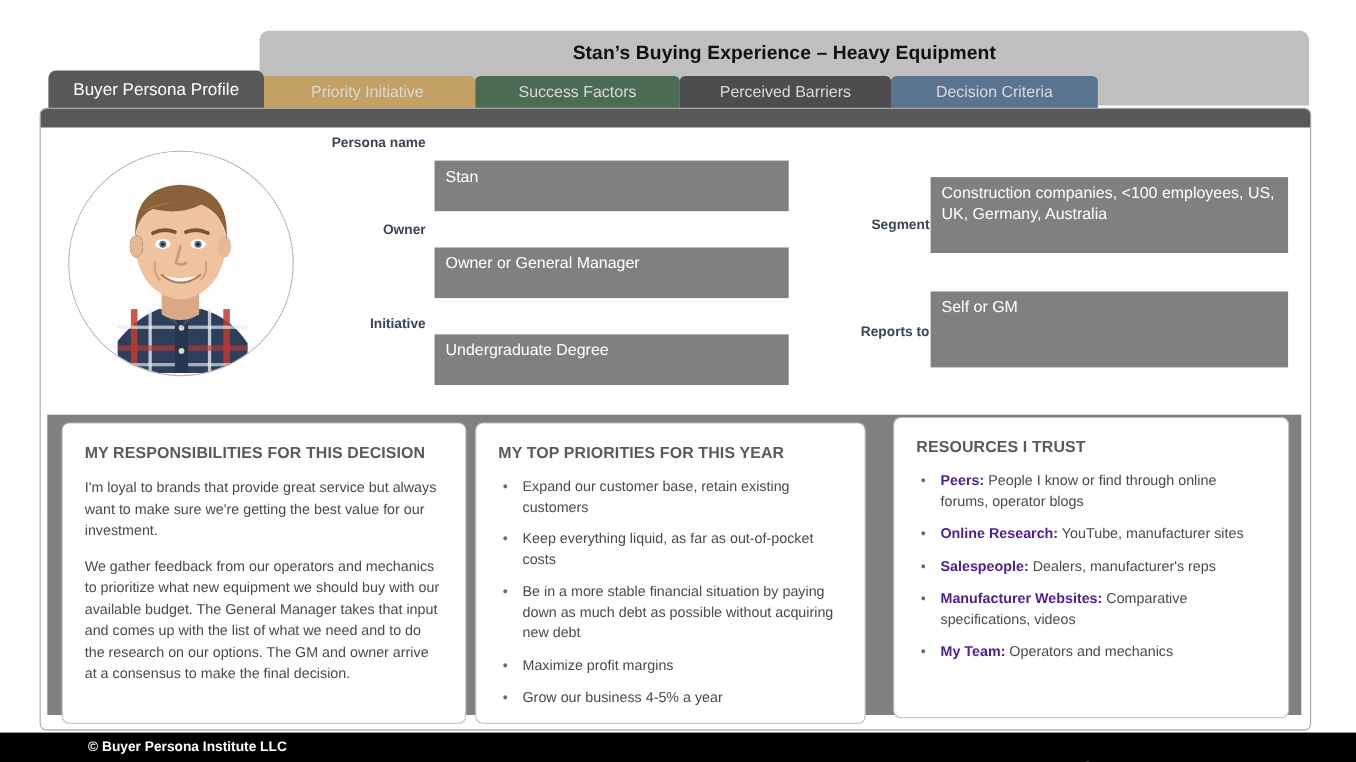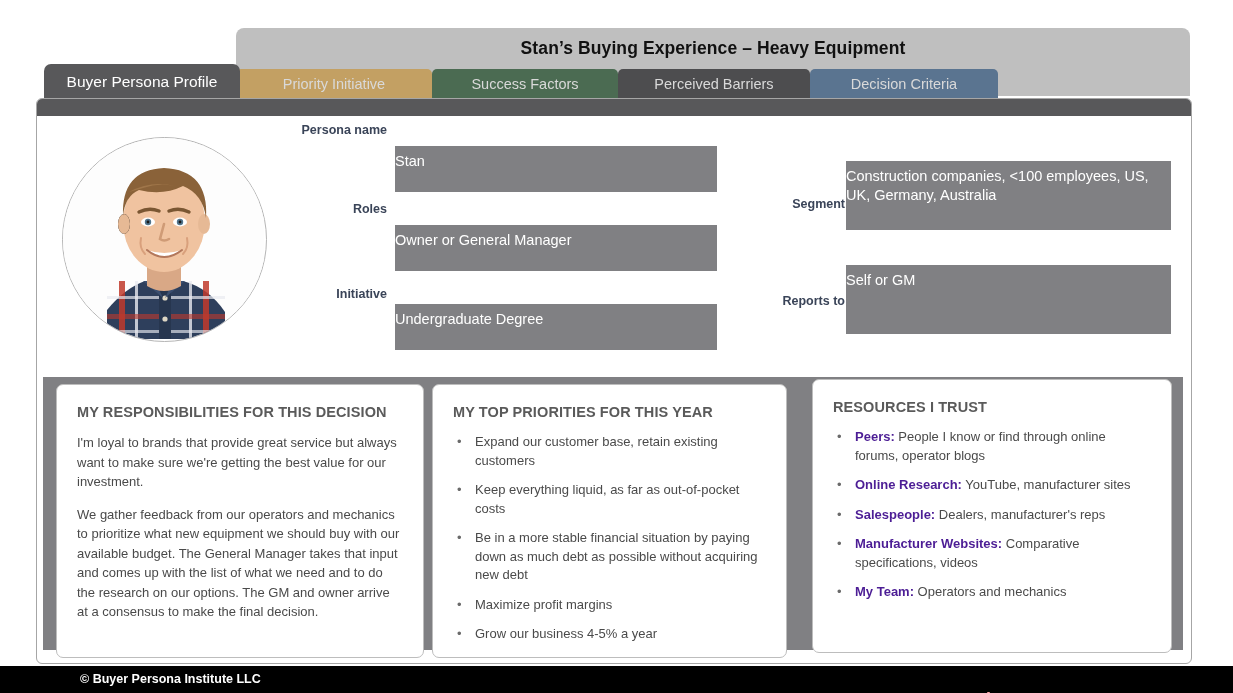--- a/index.html
+++ b/index.html
@@ -104,21 +104,21 @@
     text-align: right;
     line-height: 14px;
   }
   .field-box {
     position: absolute;
     background: #808083;
     color: #ffffff;
     font-size: 14.5px;
     line-height: 19px;
     box-sizing: border-box;
-    padding: 6px 10px 0 0;
+    padding: 6px 10px 0 10px;
   }
 
   
   .band {
     position: absolute;
     left: 6px; top: 278px;
     width: 1140px; height: 273px;
     background: #808083;
   }
   .card {
@@ -274,21 +274,21 @@
 
       <path d="M78 100 Q76 110 82 116" stroke="#dba float" stroke-width="0" fill="none"></path>
       <path d="M78 100 Q76 110 82 116" stroke="#d9a07c" stroke-width="2" fill="none" stroke-linecap="round"></path>
       <path d="M124 100 Q126 110 120 116" stroke="#d9a07c" stroke-width="2" fill="none" stroke-linecap="round"></path>
     </svg>
   </div>
 
   <div class="field-label" style="left:210px; top:24px; width:140px;">Persona name</div>
   <div class="field-box" style="left:358px; top:47px; width:322px; height:46px;">Stan</div>
 
-  <div class="field-label" style="left:210px; top:103px; width:140px;">Roles</div>
+  <div class="field-label" style="left:210px; top:103px; width:140px;">Owner</div>
   <div class="field-box" style="left:358px; top:126px; width:322px; height:46px;">Owner or General Manager</div>
 
   <div class="field-label" style="left:210px; top:188px; width:140px;">Initiative</div>
   <div class="field-box" style="left:358px; top:205px; width:322px; height:46px;">Undergraduate Degree</div>
 
   <div class="field-label" style="left:700px; top:98px; width:108px;">Segment</div>
   <div class="field-box" style="left:809px; top:62px; width:325px; height:69px;">Construction companies, &lt;100 employees, US, UK, Germany, Australia</div>
 
   <div class="field-label" style="left:694px; top:195px; width:114px;">Reports to</div>
   <div class="field-box" style="left:809px; top:166px; width:325px; height:69px;">Self or GM</div>

